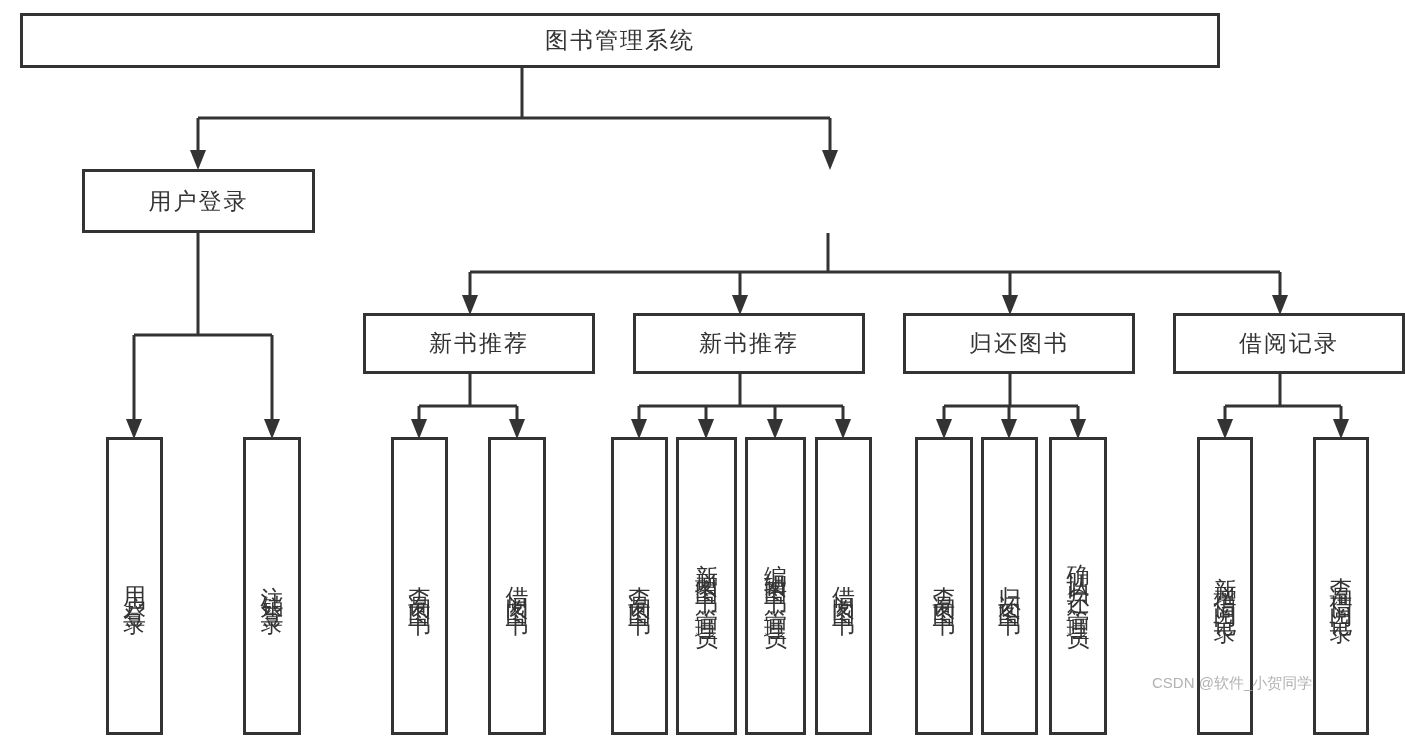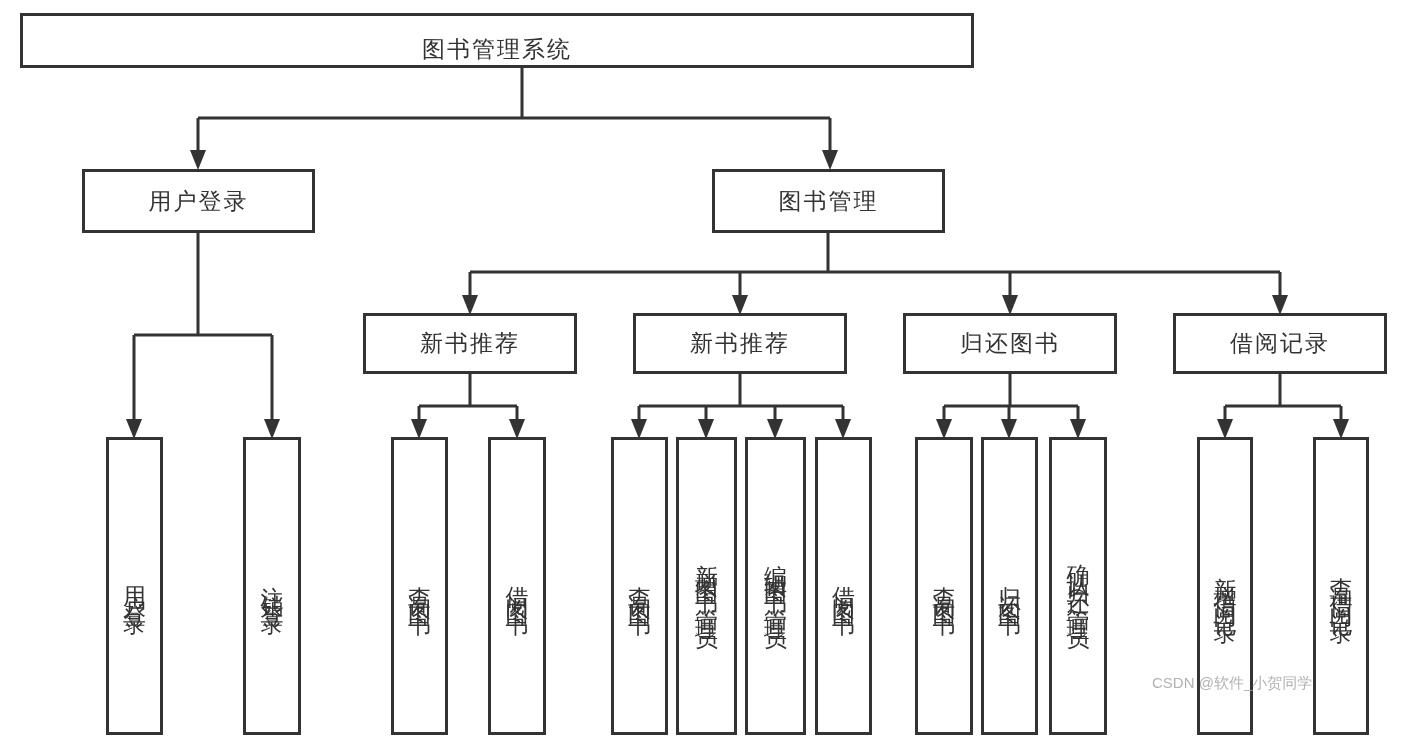--- a/index.html
+++ b/index.html
@@ -40,21 +40,21 @@
   }
   .vtext {
     writing-mode: vertical-rl;
     text-orientation: mixed;
     font-size: 23px;
     line-height: 1;
     letter-spacing: 9px;
     color: #333333;
   }
   .leaf { top: 437px; height: 298px; }
-  .lvl3 { top: 313px; height: 61px; width: 214px; }
+  .lvl3 { top: 313px; height: 61px; width: 232px; }
   .lvl2 { top: 169px; height: 64px; width: 233px; }
   .watermark {
     position: absolute;
     left: 1152px;
     top: 674px;
     font-size: 15px;
     color: #aaaaaa;
     opacity: 0.9;
     white-space: nowrap;
     z-index: 5;
@@ -101,29 +101,26 @@
       <polygon points="767,419 783,419 775,439"></polygon>
       <polygon points="835,419 851,419 843,439"></polygon>
       <polygon points="936,419 952,419 944,439"></polygon>
       <polygon points="1001,419 1017,419 1009,439"></polygon>
       <polygon points="1070,419 1086,419 1078,439"></polygon>
       <polygon points="1217,419 1233,419 1225,439"></polygon>
       <polygon points="1333,419 1349,419 1341,439"></polygon>
     </g>
   </svg>
 
-  <div class="box" style="left:20px; top:13px; width:954px; height:55px;align-items:flex-end;">
+  <div class="box" style="left:20px; top:13px; width:1200px; height:55px;">
     <span class="hlabel">图书管理系统</span>
   </div>
 
   <div class="box lvl2" style="left:82px;">
     <span class="hlabel">用户登录</span>
-  </div>
-  <div class="box lvl2" style="left:712px;">
-    <span class="hlabel">图书管理</span>
   </div>
 
   <div class="box lvl3" style="left:363px;">
     <span class="hlabel">新书推荐</span>
   </div>
   <div class="box lvl3" style="left:633px;">
     <span class="hlabel">新书推荐</span>
   </div>
   <div class="box lvl3" style="left:903px;">
     <span class="hlabel">归还图书</span>

